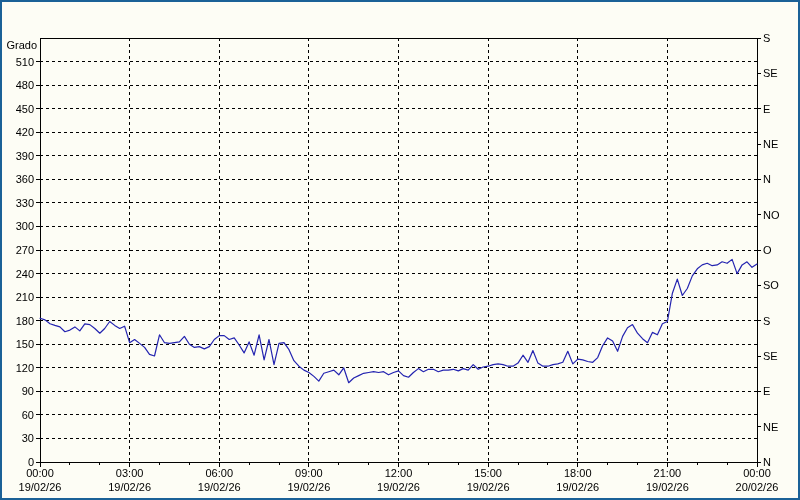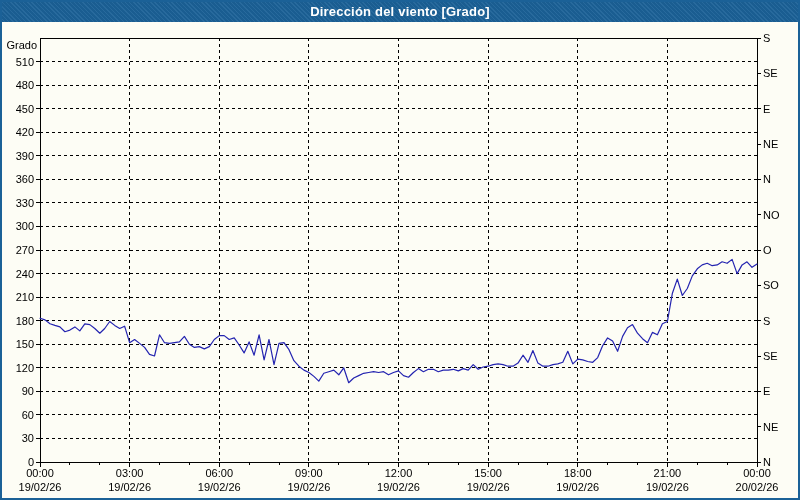--- a/index.html
+++ b/index.html
@@ -27,23 +27,20 @@
     pointer-events:none;
     z-index:3;
   }
   svg{position:absolute;left:0;top:0;z-index:1;}
   svg text{font-family:"Liberation Sans", sans-serif;font-size:11px;fill:#000;}
 </style>
 </head>
 <body>
 
 <div class="window">
-  <div class="titlebar">
-    <span class="title">Dirección del viento [Grado]</span>
-  </div>
   <svg id="plot" width="800" height="500" viewBox="0 0 800 500">
       <line x1="40" y1="438.44444444444446" x2="757" y2="438.44444444444446" stroke="#000000" stroke-width="1" stroke-dasharray="3 3" shape-rendering="crispEdges"></line>
       <line x1="40" y1="414.8888888888889" x2="757" y2="414.8888888888889" stroke="#000000" stroke-width="1" stroke-dasharray="3 3" shape-rendering="crispEdges"></line>
       <line x1="40" y1="391.33333333333337" x2="757" y2="391.33333333333337" stroke="#000000" stroke-width="1" stroke-dasharray="3 3" shape-rendering="crispEdges"></line>
       <line x1="40" y1="367.77777777777777" x2="757" y2="367.77777777777777" stroke="#000000" stroke-width="1" stroke-dasharray="3 3" shape-rendering="crispEdges"></line>
       <line x1="40" y1="344.22222222222223" x2="757" y2="344.22222222222223" stroke="#000000" stroke-width="1" stroke-dasharray="3 3" shape-rendering="crispEdges"></line>
       <line x1="40" y1="320.6666666666667" x2="757" y2="320.6666666666667" stroke="#000000" stroke-width="1" stroke-dasharray="3 3" shape-rendering="crispEdges"></line>
       <line x1="40" y1="297.1111111111111" x2="757" y2="297.1111111111111" stroke="#000000" stroke-width="1" stroke-dasharray="3 3" shape-rendering="crispEdges"></line>
       <line x1="40" y1="273.55555555555554" x2="757" y2="273.55555555555554" stroke="#000000" stroke-width="1" stroke-dasharray="3 3" shape-rendering="crispEdges"></line>
       <line x1="40" y1="250" x2="757" y2="250" stroke="#000000" stroke-width="1" stroke-dasharray="3 3" shape-rendering="crispEdges"></line>

